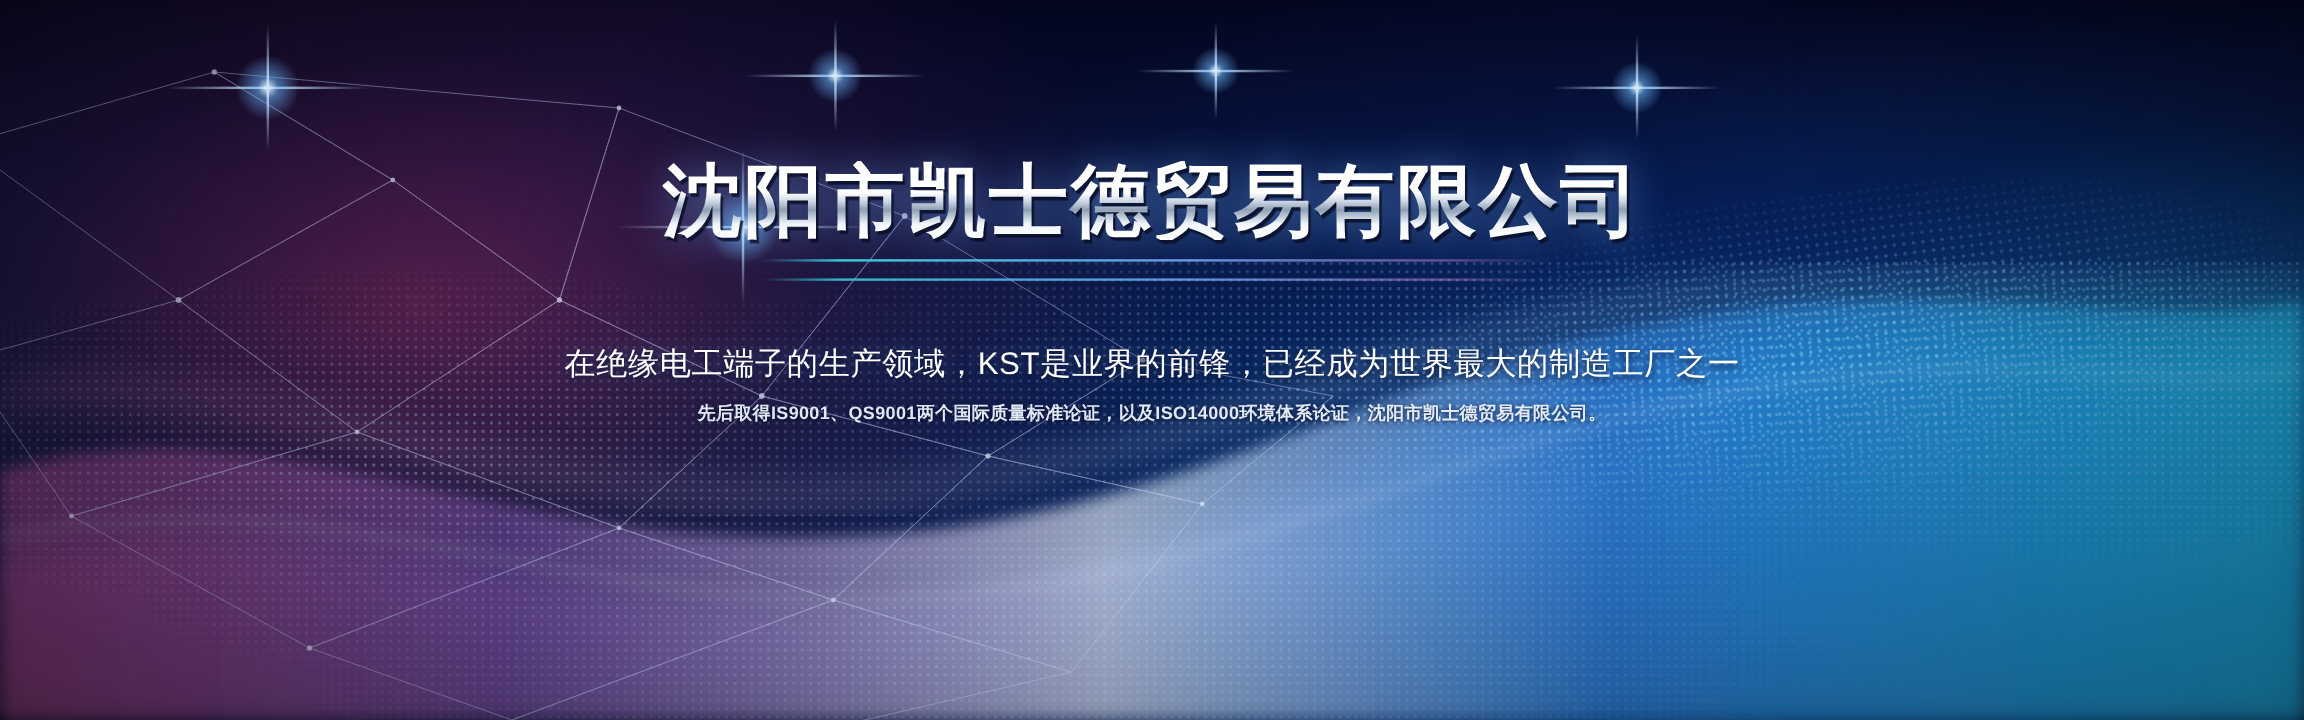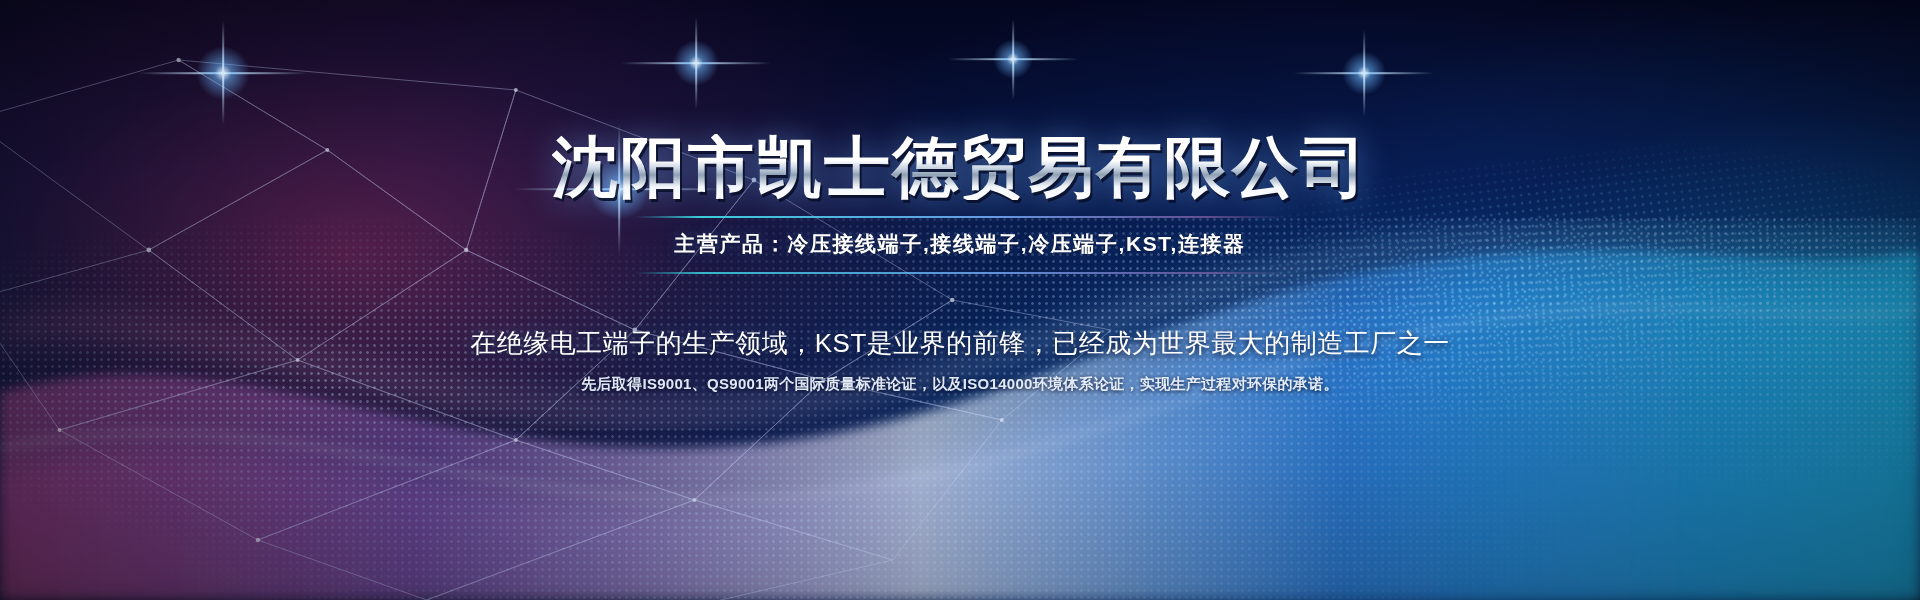--- a/index.html
+++ b/index.html
@@ -194,18 +194,17 @@
   <div class="star" style="left:1363px;top:72px;--w:140px;--g:44px;">
       <span class="glow"></span>
     </div>
   <div class="star" style="left:618px;top:188px;--w:210px;--g:62px;">
       <span class="glow"></span>
     </div>
 
   <div class="content">
     <div class="title">沈阳市凯士德贸易有限公司</div>
     <div class="rule"></div>
-    <div class="subtitle">主营产品：冷压接线端子,接线端子,冷压端子,KST,连接器</div>
     <div class="rule lower"></div>
     <div class="tagline">在绝缘电工端子的生产领域，KST是业界的前锋，已经成为世界最大的制造工厂之一</div>
-    <div class="fineprint">先后取得IS9001、QS9001两个国际质量标准论证，以及ISO14000环境体系论证，实现生产过程对环保的承诺。</div>
+    <div class="fineprint">先后取得IS9001、QS9001两个国际质量标准论证，以及ISO14000环境体系论证，沈阳市凯士德贸易有限公司。</div>
   </div>
 </div>
 
 </body></html>

